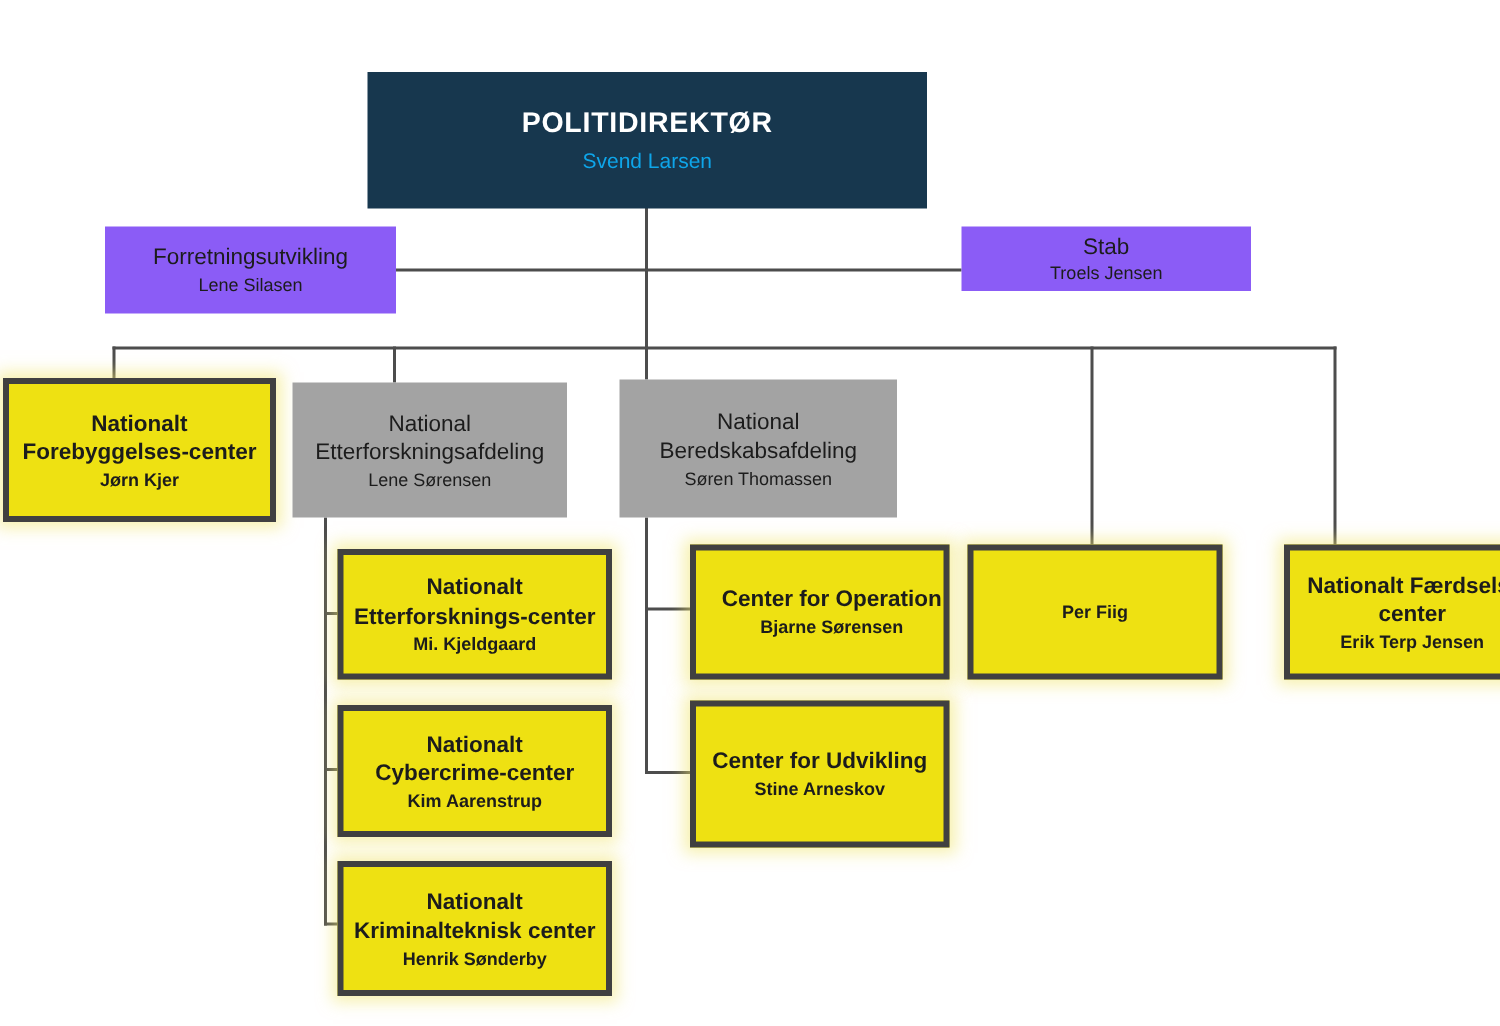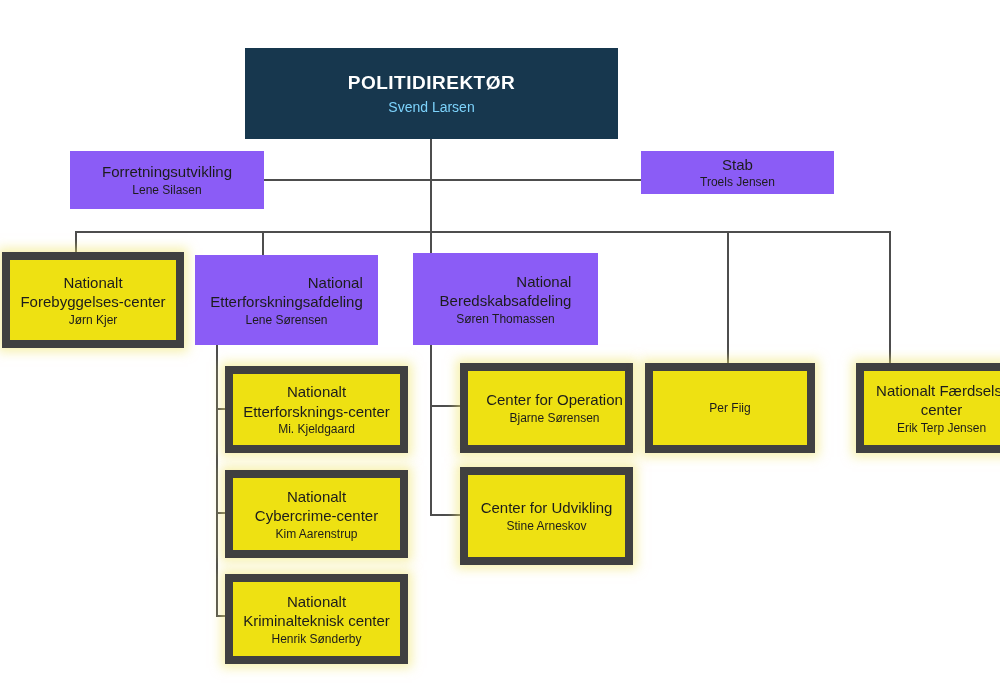--- a/index.html
+++ b/index.html
@@ -29,27 +29,28 @@
     white-space: pre-line;
   }
   .box .name {
     font-size: 12px;
     line-height: 1.25;
     margin-top: 1px;
     color: #1c1c1c;
   }
   .navy { background: #17374e; }
   .navy .title { color: #ffffff; font-size: 19px; font-weight: bold; letter-spacing: 0.5px; }
-  .navy .name  { color: #7dd3fc; font-size: 14px; margin-top: 3px; }
+  .navy .name  { color: #0ea5e9; font-size: 14px; margin-top: 3px; }
   .gray { background: #8b5cf6; }
-  .blue { background: #8b5cf6; text-align: right; }
+  .blue { background: #a3a3a3; }
   .yellow {
     background: #eee112;
-    border: 8px solid #404040;
+    border: 4px solid #404040;
     box-shadow: 0 0 10px 4px rgba(240, 230, 110, 0.55);
+    font-weight: bold;
   }
 </style>
 </head>
 <body>
 
 <div id="stage">
 
   <div class="line" style="left:430px; top:103px; width:2px;  height:150px;"></div>
   <div class="line" style="left:264px; top:179px; width:377px; height:2px;"></div>
   <div class="line" style="left:75px;  top:231px; width:816px; height:2px;"></div>

